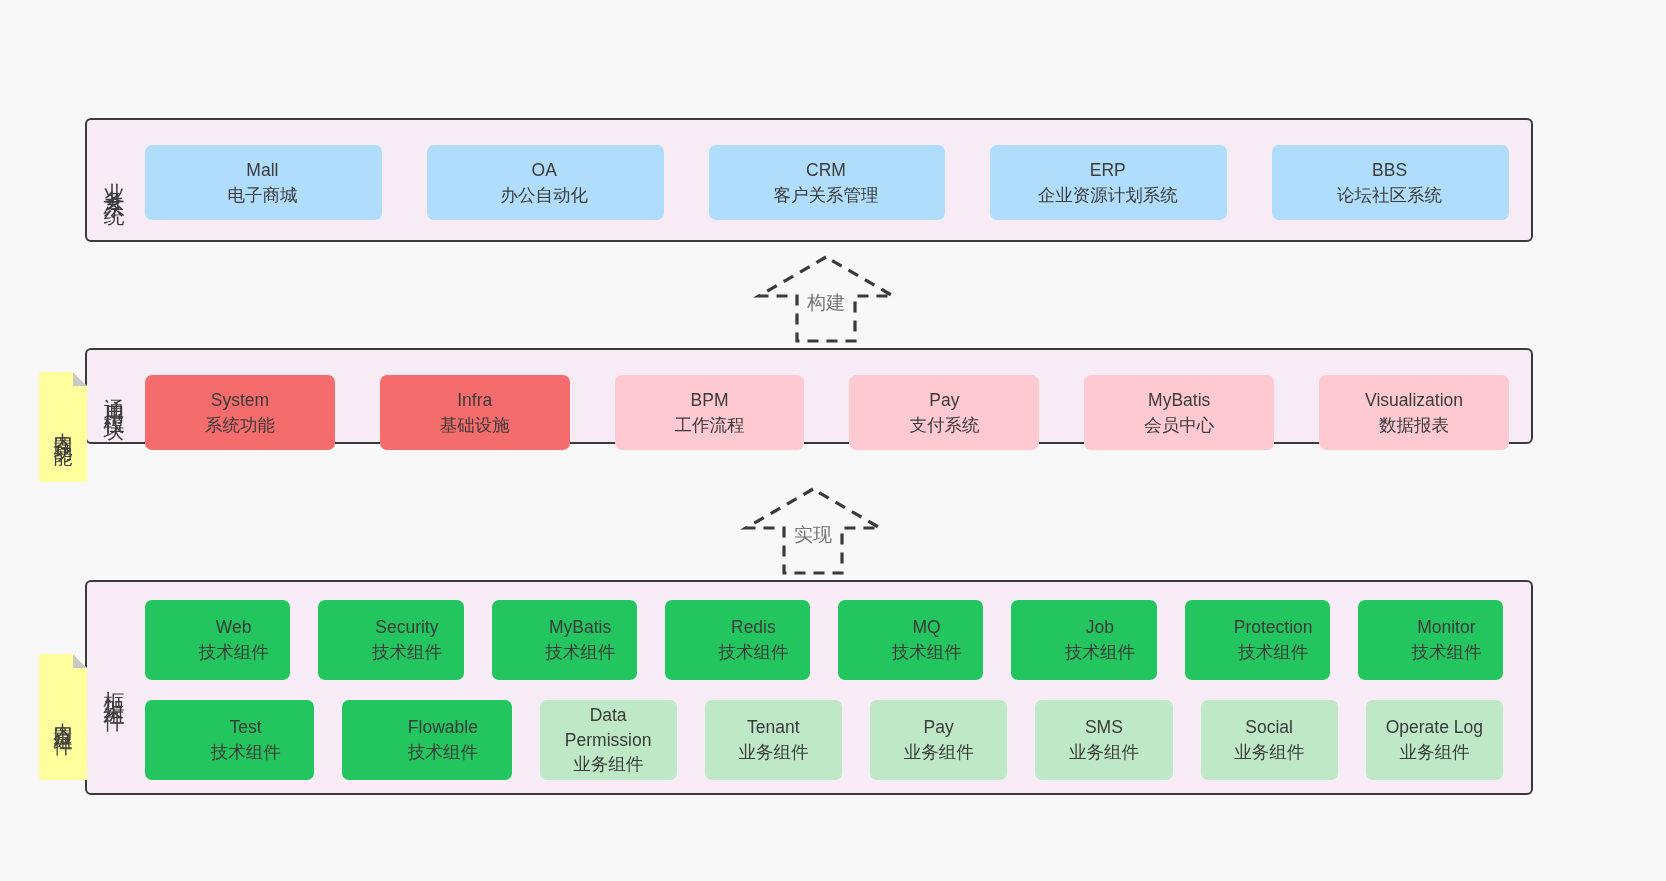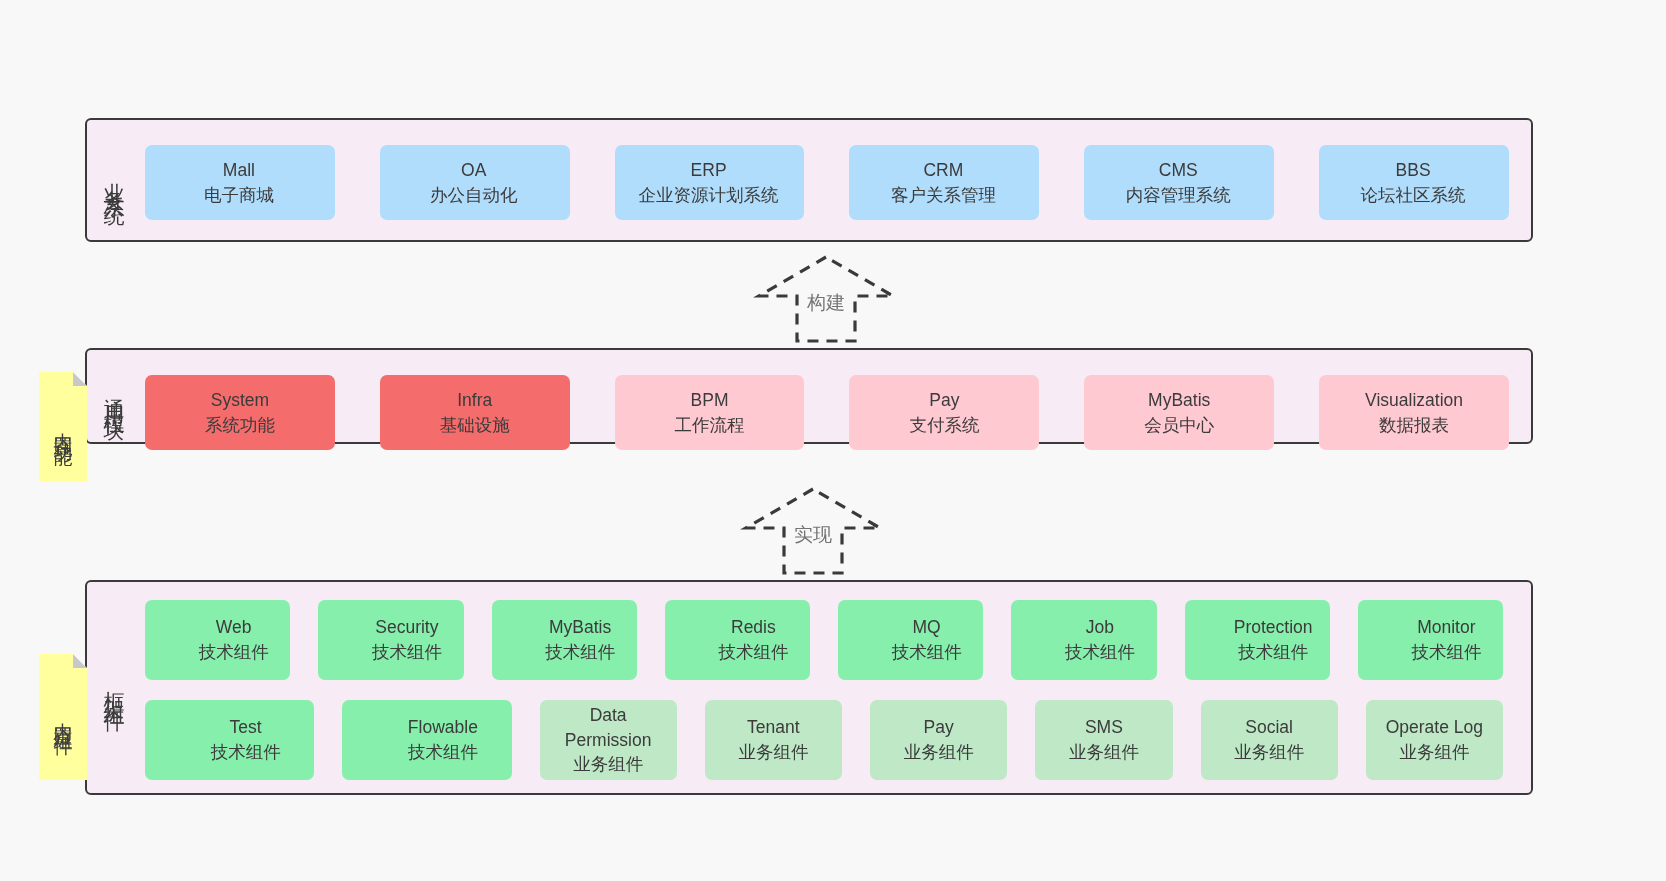--- a/index.html
+++ b/index.html
@@ -47,21 +47,21 @@
     text-align:center;
     line-height:1.42;
     padding:2px 10px;
     box-sizing:border-box;
   }
   .box .t, .box .s { font-size:17.5px; color:#3b3b3b; }
 
   .blue       { background:#b0ddfb;padding-left:8px; }
   .red        { background:#f56c6c; }
   .pink       { background:#ffc9d2; }
-  .green      { background:#86efac;padding-left:42px; }
+  .green      { background:#22c55e;padding-left:42px; }
   .lightgreen { background:#bee8c6; }
 
   
   .sticky {
     position:absolute; left:-48px; width:48px;
     background:#ffff9e;
     clip-path:polygon(0 0, calc(100% - 14px) 0, 100% 14px, 100% 100%, 0 100%);
     display:flex; justify-content:center; align-items:center;
   }
   .sticky-2 { top:22px; height:110px; }
@@ -100,30 +100,26 @@
     <div class="cards cards6">
       <div class="box blue">
         <div class="t">Mall</div>
         <div class="s">电子商城</div>
       </div>
       <div class="box blue">
         <div class="t">OA</div>
         <div class="s">办公自动化</div>
       </div>
       <div class="box blue">
+        <div class="t">CRM</div>
+        <div class="s">客户关系管理</div>
+      </div>
+      <div class="box blue">
         <div class="t">ERP</div>
         <div class="s">企业资源计划系统</div>
-      </div>
-      <div class="box blue">
-        <div class="t">CRM</div>
-        <div class="s">客户关系管理</div>
-      </div>
-      <div class="box blue">
-        <div class="t">CMS</div>
-        <div class="s">内容管理系统</div>
       </div>
       <div class="box blue">
         <div class="t">BBS</div>
         <div class="s">论坛社区系统</div>
       </div>
     </div>
   </section>
 
   <div class="arrow arrow-1">
     <svg viewBox="0 0 146 90">

